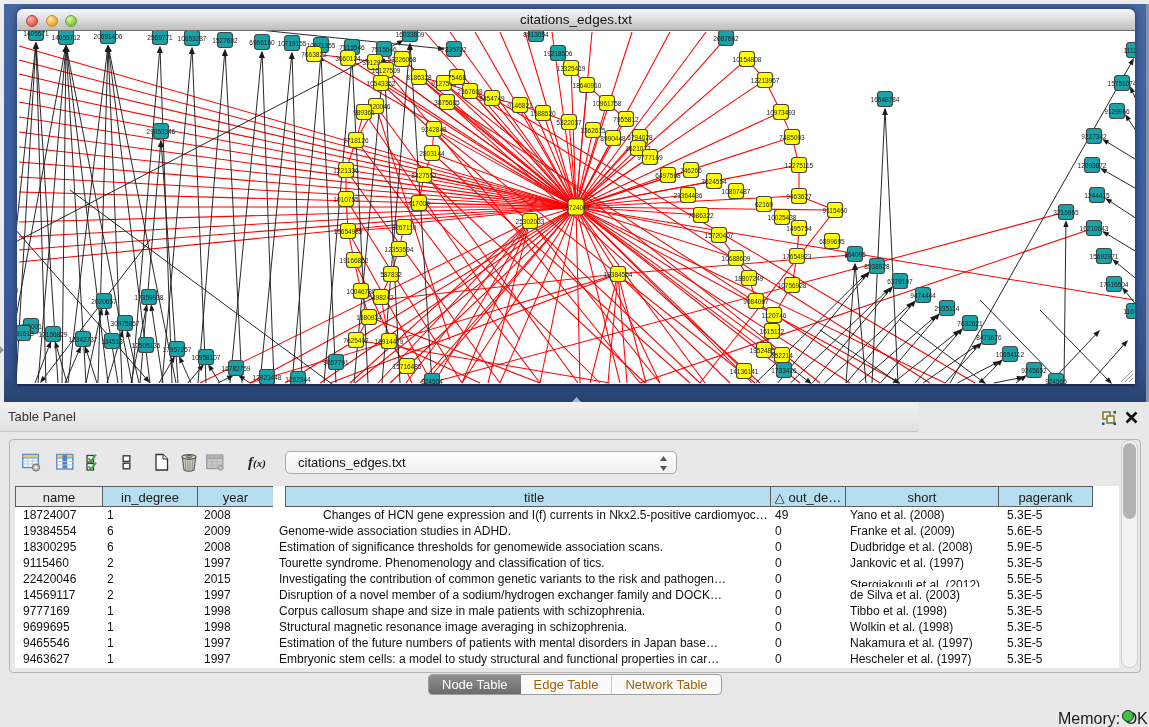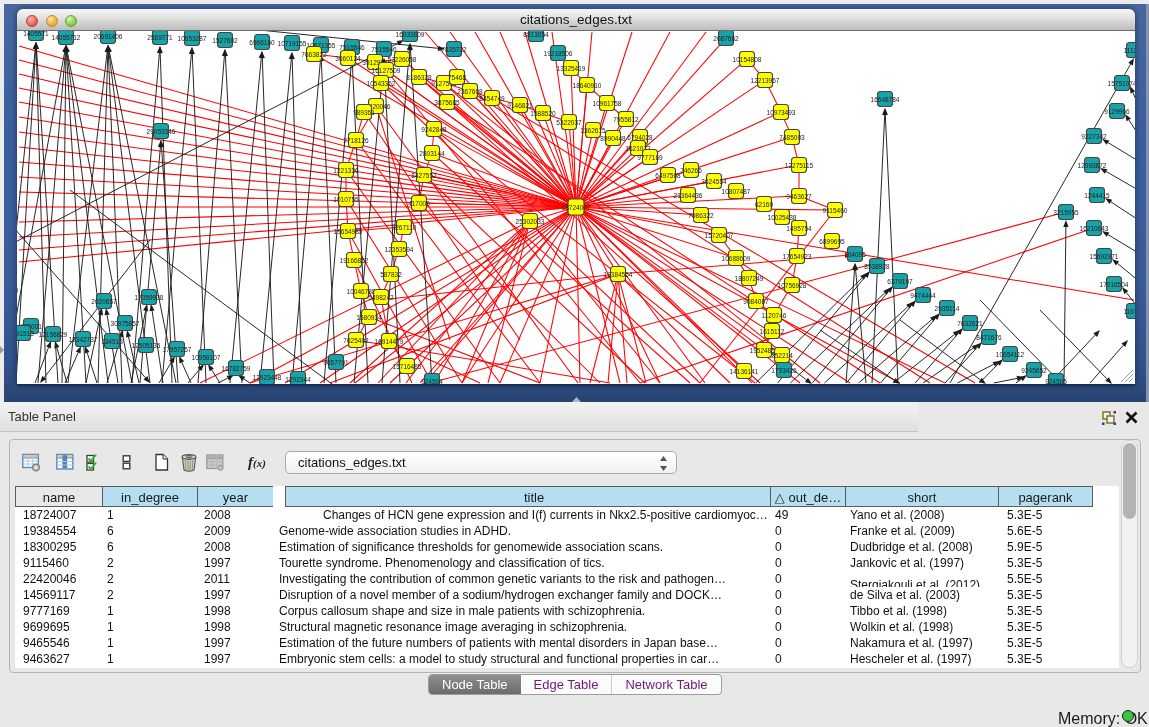--- a/index.html
+++ b/index.html
@@ -14,21 +14,21 @@
 
 #tpanel { left:0; top:402px; width:1149px; height:325px; background:#e8e8e8; }
 #tphead { left:0; top:0; width:918px; height:30px; background:linear-gradient(#f2f2f2,#e0e0e0); border-bottom:1px solid #c6c6c6; }
 #tphead .t { left:8px; top:7px; font-size:13px; color:#333; position:absolute; }
 #panelbox { left:9px; top:37px; width:1132px; height:234px; background:#e8e8e8; border:1px solid #b4b4b4; border-radius:4px; }
 #combo { left:285px; top:49px; width:392px; height:23px; background:linear-gradient(#fff,#f0f0f0); border:1px solid #a9a9a9; border-radius:5px; position:absolute; font-size:13px; color:#111; line-height:21px; padding-left:12px; }
 .thead { position:absolute; top:486px; height:21px; font-size:13px; color:#1a1a1a; text-align:center; line-height:21px; background:#b5def0; border:1px solid #5c5c5c; border-right:none; }
 .trow { position:absolute; left:15px; width:1078px; height:16px; font-size:12px; color:#111; background:#fff; }
 .trow span { position:absolute; top:1px; }
 #tabbar { position:absolute; left:428px; top:674px; height:21px; border:1px solid #9d9d9d; border-radius:4px; overflow:hidden; background:#fbfbfb; display:flex; }
-#tabbar div { font-size:13px; line-height:19px; padding:0 13px; color:#701a75; }
+#tabbar div { font-size:13px; line-height:19px; padding:0 13px; color:#a16207; }
 #tabbar .sel { background:linear-gradient(#909090,#6b6b6b); color:#fff; }
 </style></head>
 <body>
 <div id="net" class="abs">
  <div id="win" class="abs">
   <div id="titlebar" class="abs">
         <div class="t">citations_edges.txt</div>
     <div class="abs light" style="left:9px;background:radial-gradient(circle at 35% 30%,#ffb3ae,#ec6c60 55%,#ce3930);border:1px solid #b2453e;"></div>
     <div class="abs light" style="left:29px;background:radial-gradient(circle at 35% 30%,#ffe9b0,#f5b13d 55%,#dd8f1e);border:1px solid #c4882b;"></div>
     <div class="abs light" style="left:48px;background:radial-gradient(circle at 35% 30%,#d7f8b8,#8fd151 55%,#5ca729);border:1px solid #6fa23a;"></div>
@@ -918,21 +918,21 @@
 <span style="left:92px;">2</span>
 <span style="left:189px;">1997</span>
 <span style="left:264px;width:491px;overflow:hidden;white-space:nowrap;">Tourette syndrome. Phenomenology and classification of tics.</span>
 <span style="left:760px;">0</span>
 <span style="left:835px;">Jankovic et al. (1997)</span>
 <span style="left:992px;">5.3E-5</span>
 </div>
 <div class="trow" style="top:571px;">
 <span style="left:8px;">22420046</span>
 <span style="left:92px;">2</span>
-<span style="left:189px;">2011</span>
+<span style="left:189px;">2015</span>
 <span style="left:264px;width:491px;overflow:hidden;white-space:nowrap;">Investigating the contribution of common genetic variants to the risk and pathogen…</span>
 <span style="left:760px;">0</span>
 <span style="left:835px;margin-top:6px;">Stergiakouli et al. (2012)</span>
 <span style="left:992px;">5.5E-5</span>
 </div>
 <div class="trow" style="top:587px;">
 <span style="left:8px;">14569117</span>
 <span style="left:92px;">2</span>
 <span style="left:189px;">1997</span>
 <span style="left:264px;width:491px;overflow:hidden;white-space:nowrap;">Disruption of a novel member of a sodium/hydrogen exchanger family and DOCK…</span>

